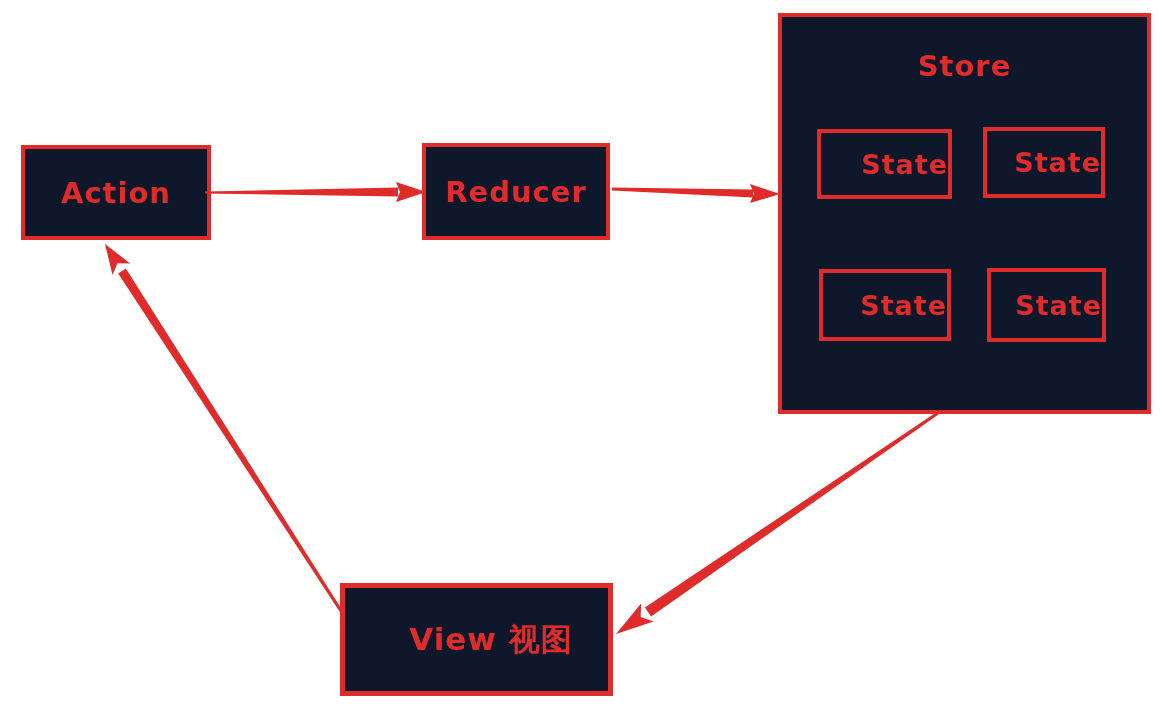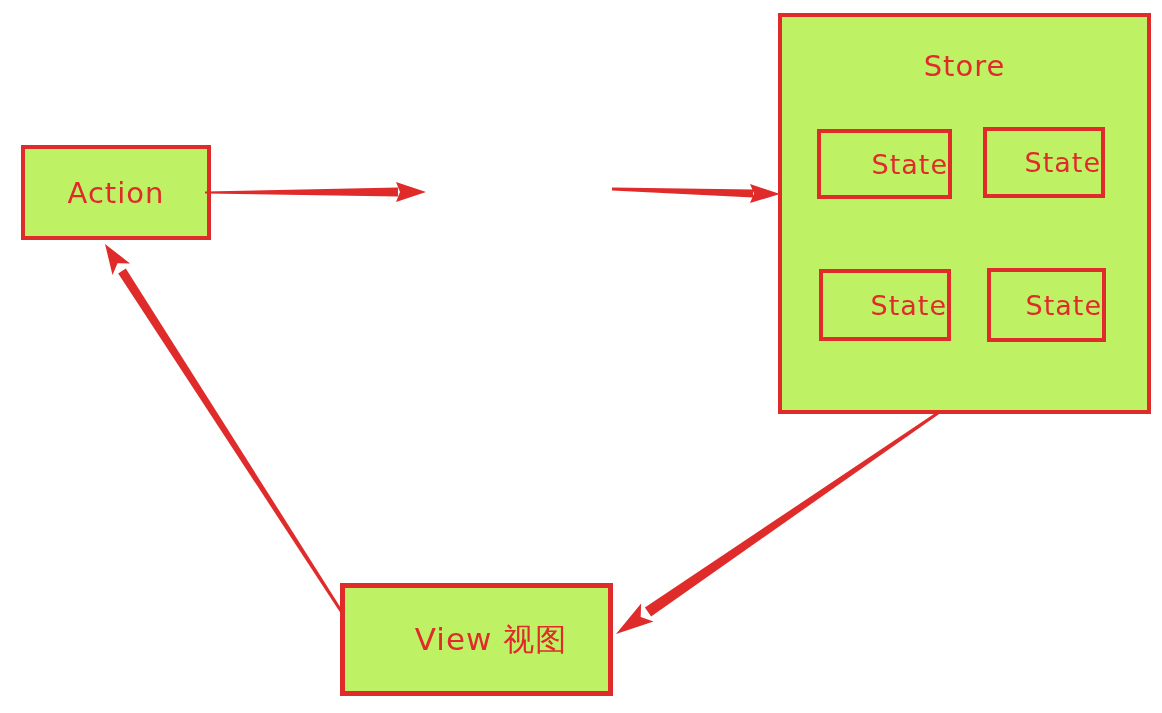--- a/index.html
+++ b/index.html
@@ -15,25 +15,26 @@
     font-family:"DejaVu Sans", sans-serif;
     color:var(--red);
   }
   .arrow-layer{
     position:absolute;left:0;top:0;width:1162px;height:713px;
     z-index:3;pointer-events:none;
   }
   .node{
     position:absolute;
     border:4px solid var(--red);
-    background:#bef264;
+    background:#0f172a;
     display:flex;align-items:center;justify-content:center;
     box-sizing:border-box;
     letter-spacing:1px;
     z-index:2;
+    font-weight:bold;
   }
   .node-action{left:21px;top:145px;width:190px;height:95px;font-size:29px;}
   .node-reducer{left:422px;top:143px;width:188px;height:97px;font-size:29px;}
   .node-store{left:778px;top:13px;width:373px;height:401px;display:block;}
   .store-title{
     position:absolute;left:0;top:32px;width:100%;
     text-align:center;font-size:29px;letter-spacing:1px;
   }
   .node-state{border-width:4px;font-size:27px;justify-content:flex-end;}
   .state-1{left:35px;top:112px;width:135px;height:70px;}
@@ -72,20 +73,23 @@
     <g>
       <polygon fill="var(--red)" points="342.3,610.2 125.8,268.6 118.2,273.4 339.7,611.8"></polygon>
       <polygon fill="var(--red)" points="105,244 130.1,263.5 117.5,263.3 112.5,274.9"></polygon>
     </g>
   </svg>
 
   <div class="node node-action">
     <span>Action</span>
   </div>
 
+  <div class="node node-reducer">
+    <span>Reducer</span>
+  </div>
 
   <div class="node node-store">
     <div class="store-title">Store</div>
     <div class="node node-state state-1">
       <span>State</span>
     </div>
     <div class="node node-state state-2">
       <span>State</span>
     </div>
     <div class="node node-state state-3">

